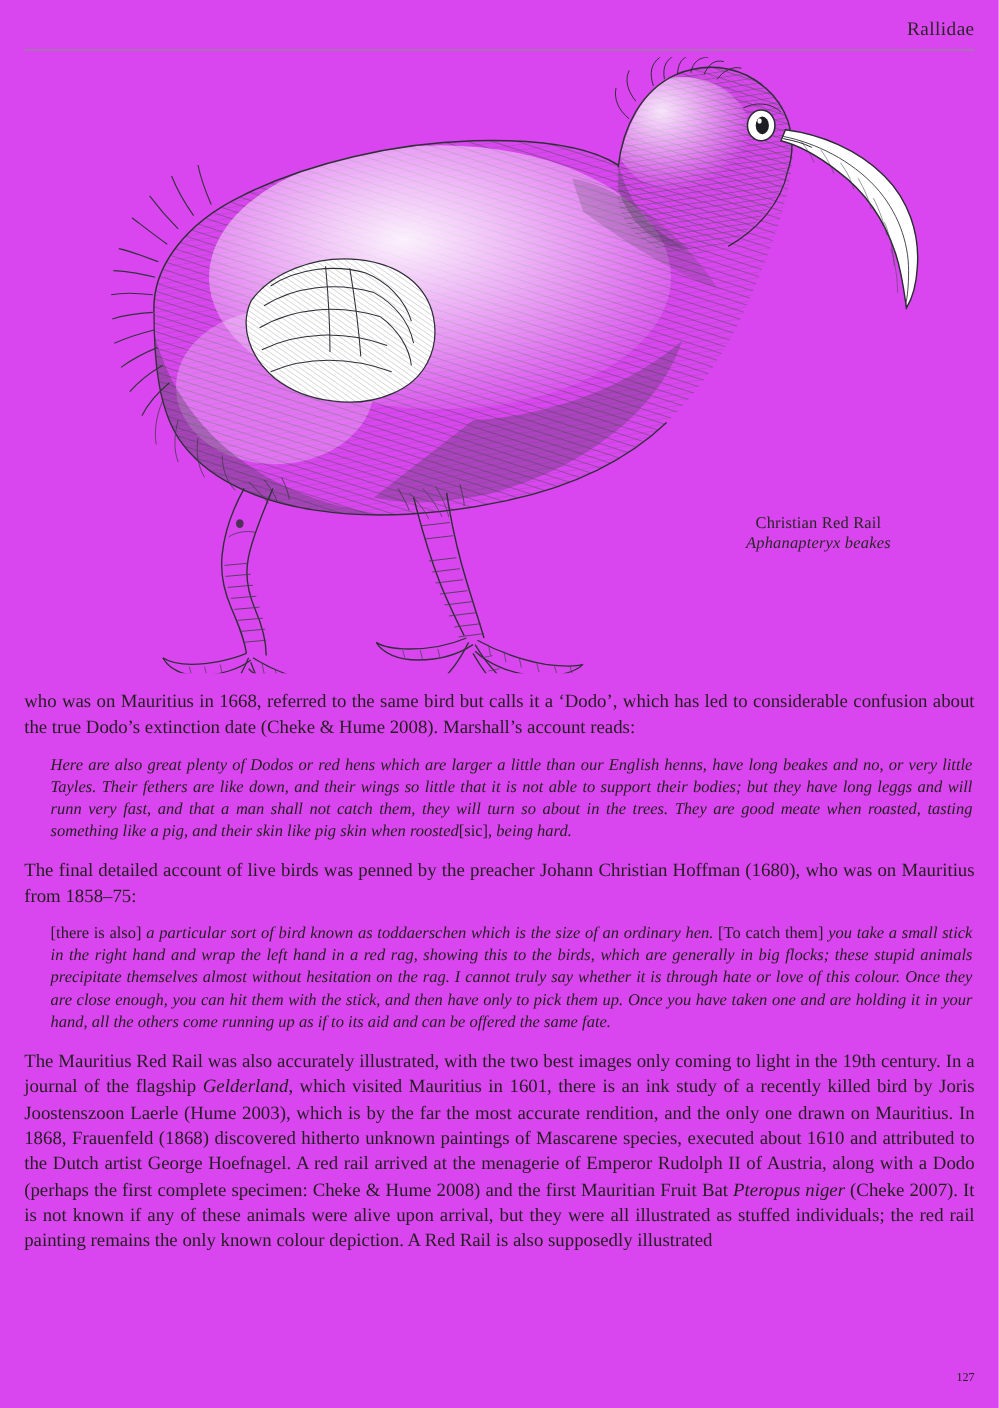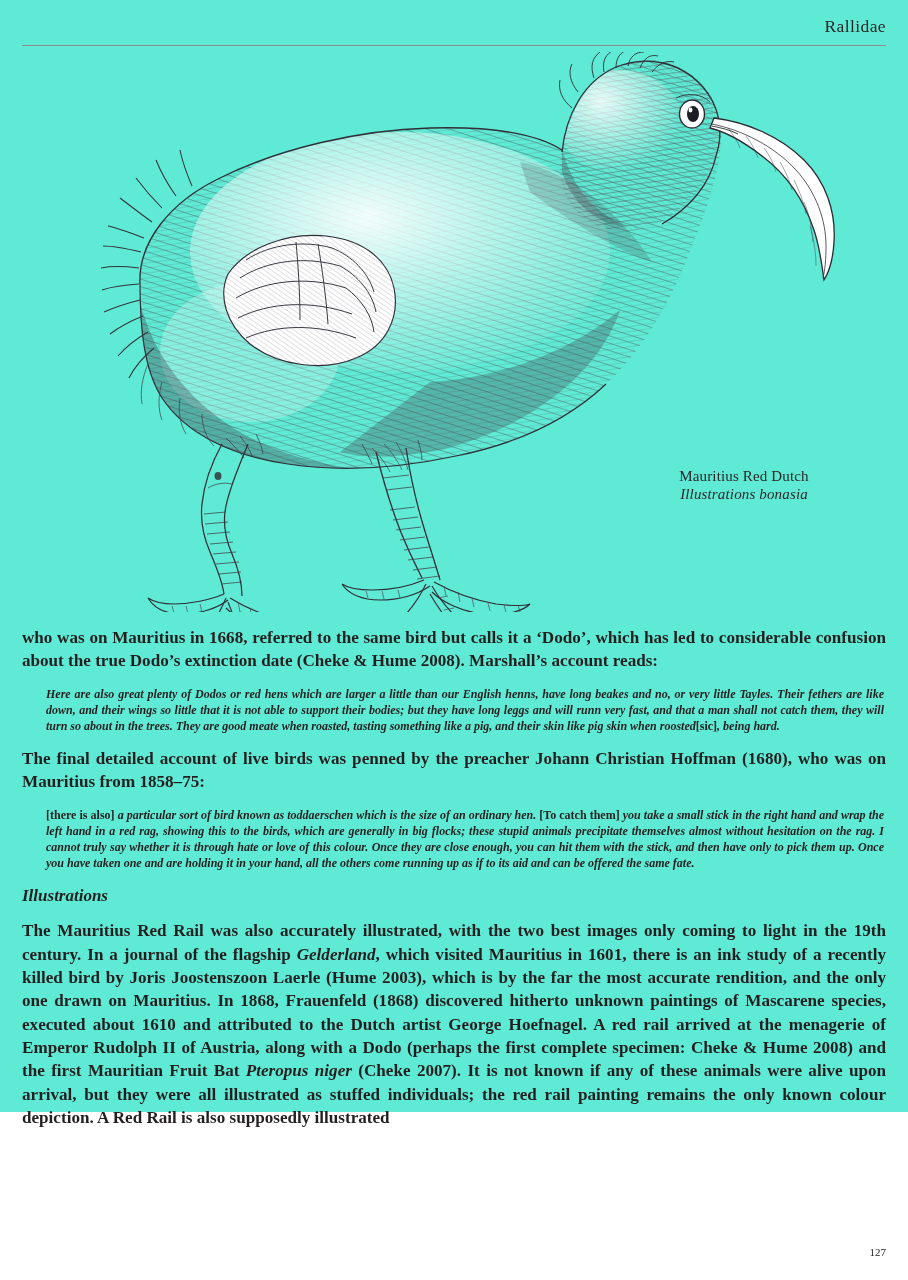--- a/index.html
+++ b/index.html
@@ -13,22 +13,22 @@
     position: relative;
     font-family: "Liberation Serif", "DejaVu Serif", serif;
     color: #231f20;
     overflow: hidden;
   }
 
   .page {
     position: absolute;
     left: 0; top: 0;
     width: 908px;
-    height: 1112px;
-    background: #5eead4;
+    height: 1280px;
+    background: #d946ef;
   }
 
   
   .header {
     position: absolute;
     left: 22px;
     top: 16px;
     width: 864px;
     height: 32px;
   }
@@ -86,21 +86,20 @@
     color: #2a2628;
     letter-spacing: 0.15px;
   }
 
   
   .body-col {
     position: absolute;
     left: 22px;
     top: 626px;
     width: 864px;
-    font-weight: bold;
   }
 
   p {
     margin: 0;
     font-size: 17.1px;
     line-height: 1.365;
     text-align: justify;
     text-justify: inter-word;
     color: #231f20;
     -webkit-hyphens: none;
@@ -109,21 +108,21 @@
 
   p.para {
     margin-bottom: 13px;
   }
 
   p.quote {
     font-style: italic;
     margin-left: 24px;
     margin-right: 2px;
     margin-bottom: 13px;
-    font-size: 12px;
+    font-size: 15px;
     line-height: 1.345;
   }
   p.quote .roman {
     font-style: normal;
   }
 
   p.section-head {
     font-style: italic;
     font-size: 17px;
     text-align: left;
@@ -447,36 +446,35 @@
           <path d="M 140 384 C 146 392, 150 398, 152 404"></path>
           <path d="M 156 382 C 160 390, 162 396, 163 402"></path>
           <path d="M 262 392 C 266 400, 270 406, 272 412"></path>
           <path d="M 318 388 C 320 396, 322 402, 322 408"></path>
         </g>
 
       </g>
     </svg>
 
     <div class="figure-caption">
-      <span class="caption-common">Mauritius Red Dutch</span>
-      <span class="caption-scientific">Illustrations bonasia</span>
+      <span class="caption-common">Christian Red Rail</span>
+      <span class="caption-scientific">Aphanapteryx beakes</span>
     </div>
   </div>
 
   <div class="body-col">
 
     <p class="para">who was on Mauritius in 1668, referred to the same bird but calls it a ‘Dodo’, which has led to considerable confusion about the true Dodo’s extinction date (Cheke &amp; Hume 2008). Marshall’s account reads:</p>
 
     <p class="quote"><span>Here are also great plenty of Dodos or red hens which are larger a little than our English henns, have long beakes and no, or very little Tayles. Their fethers are like down, and their wings so little that it is not able to support their bodies; but they have long leggs and will runn very fast, and that a man shall not catch them, they will turn so about in the trees. They are good meate when roasted, tasting something like a pig, and their skin like pig skin when roosted</span><span class="roman">[sic]</span><span>, being hard.</span></p>
 
     <p class="para">The final detailed account of live birds was penned by the preacher Johann Christian Hoffman (1680), who was on Mauritius from 1858–75:</p>
 
     <p class="quote"><span class="roman">[there is also]</span> <span>a particular sort of bird known as toddaerschen which is the size of an ordinary hen.</span> <span class="roman">[To catch them]</span> <span>you take a small stick in the right hand and wrap the left hand in a red rag, showing this to the birds, which are generally in big flocks; these stupid animals precipitate themselves almost without hesitation on the rag. I cannot truly say whether it is through hate or love of this colour. Once they are close enough, you can hit them with the stick, and then have only to pick them up. Once you have taken one and are holding it in your hand, all the others come running up as if to its aid and can be offered the same fate.</span></p>
 
-    <p class="section-head">Illustrations</p>
 
     <p class="flow"><span>The Mauritius Red Rail was also accurately illustrated, with the two best images only coming to light in the 19th century. In a journal of the flagship </span><em>Gelderland</em><span>, which visited Mauritius in 1601, there is an ink study of a recently killed bird by Joris Joostenszoon Laerle (Hume 2003), which is by the far the most accurate rendition, and the only one drawn on Mauritius. In 1868, Frauenfeld (1868) discovered hitherto unknown paintings of Mascarene species, executed about 1610 and attributed to the Dutch artist George Hoefnagel. A red rail arrived at the menagerie of Emperor Rudolph II of Austria, along with a Dodo (perhaps the first complete specimen: Cheke &amp; Hume 2008) and the first Mauritian Fruit Bat </span><em>Pteropus niger</em><span> (Cheke 2007). It is not known if any of these animals were alive upon arrival, but they were all illustrated as stuffed individuals; the red rail painting remains the only known colour depiction. A Red Rail is also supposedly illustrated</span></p>
 
   </div>
 
   <div class="page-number">127</div>
 
 </div>
 
 </body></html>

